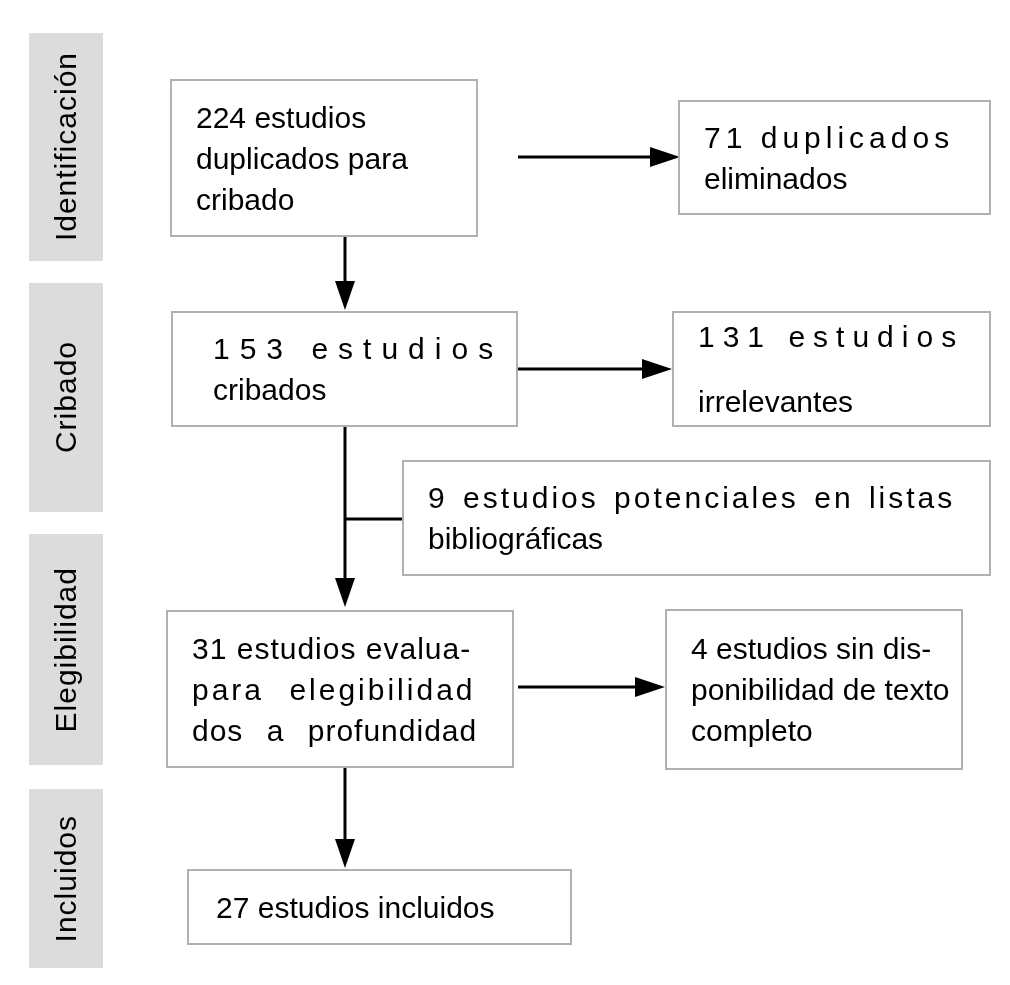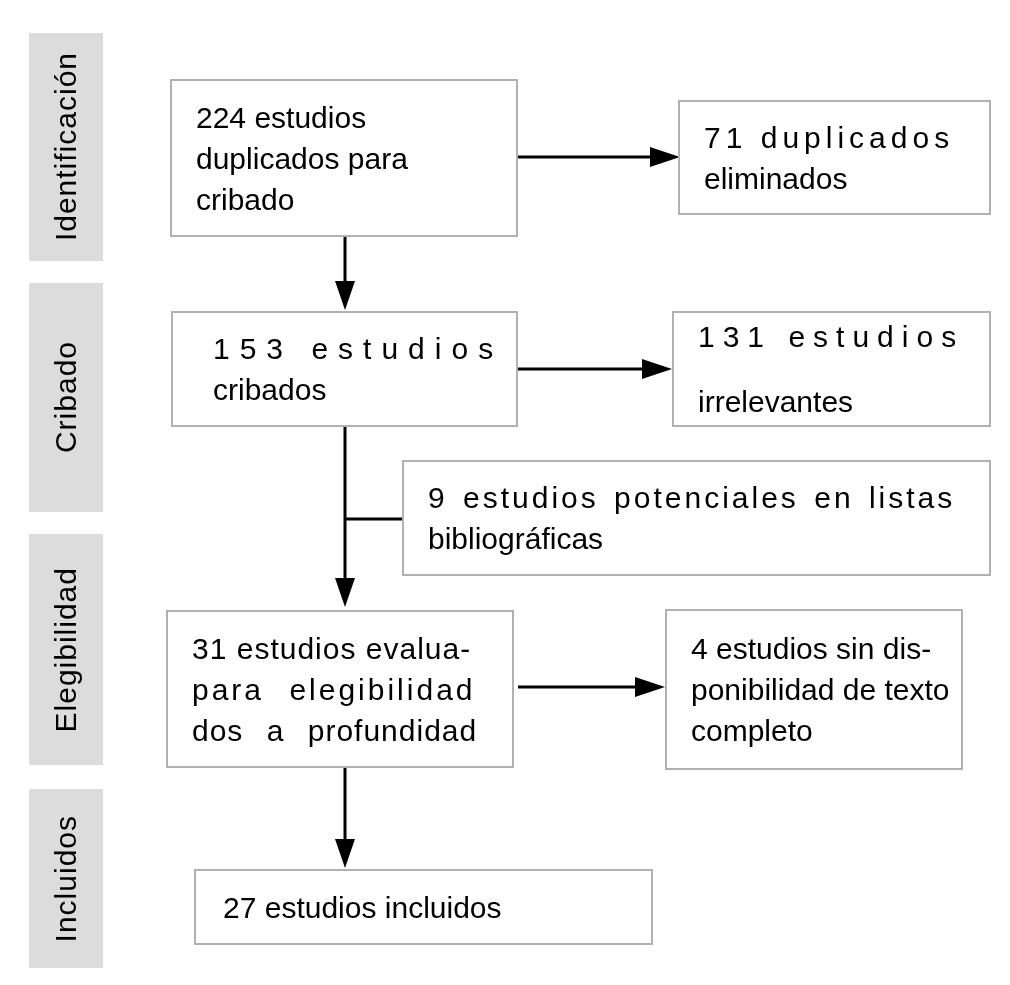--- a/index.html
+++ b/index.html
@@ -43,28 +43,28 @@
     border: 2px solid #b1b1b1;
     box-sizing: border-box;
     display: flex;
     flex-direction: column;
     justify-content: center;
     padding: 0 24px;
     font-size: 30px;
   }
   .bline { line-height: 41px; white-space: nowrap; }
 
-  .box-imported   { left: 170px; top: 79px;  width: 348px; height: 158px; }
+  .box-imported   { left: 170px; top: 79px;  width: 308px; height: 158px; }
   .box-duplicates { left: 678px; top: 100px; width: 313px; height: 115px; }
   .box-screened   { left: 171px; top: 311px; width: 347px; height: 116px; padding-left: 40px; }
   .box-irrelevant { left: 672px; top: 311px; width: 319px; height: 116px; gap: 24px; }
   .box-references { left: 402px; top: 460px; width: 589px; height: 116px; }
   .box-assessed   { left: 166px; top: 610px; width: 348px; height: 158px; }
   .box-nofulltext { left: 665px; top: 609px; width: 298px; height: 161px; }
-  .box-included   { left: 194px; top: 869px; width: 459px; height: 76px; padding-left: 27px; }
+  .box-included   { left: 187px; top: 869px; width: 385px; height: 76px; padding-left: 27px; }
 
   
   .ls10 { letter-spacing: 10px; }
   .ls8  { letter-spacing: 8px; }
   .ls5  { letter-spacing: 5px; }
   .ls3  { letter-spacing: 3px; }
   .ls1  { letter-spacing: 1px; }
   .ws14 { word-spacing: 14px; }
   .ws4  { word-spacing: 4px; }
 </style>

